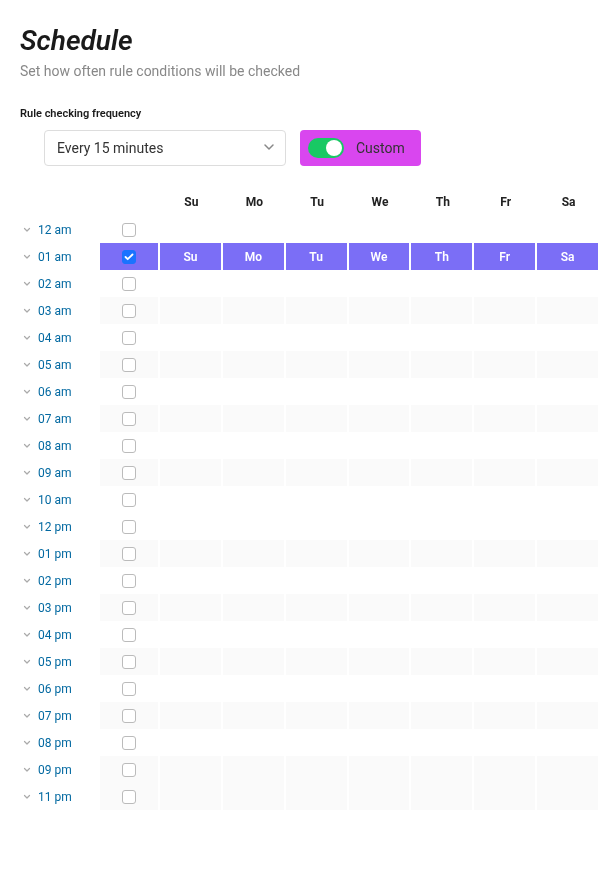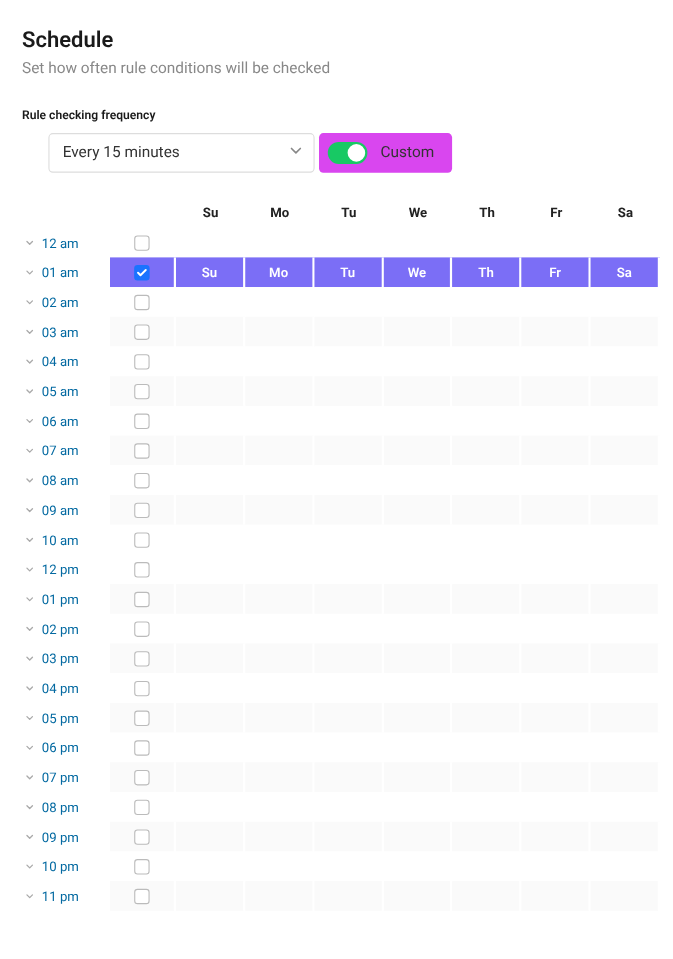--- a/index.html
+++ b/index.html
@@ -5,39 +5,40 @@
   * { box-sizing: border-box; }
   body {
     margin: 0;
     font-family: -apple-system, BlinkMacSystemFont, "Segoe UI", Roboto, sans-serif;
     background: #fff;
     color: #1a1a1a;
     width: 612px;
     padding: 24px 12px 24px 20px;
   }
   h1 {
-    font-size: 20px;
+    font-size: 28px;
     font-weight: 600;
     margin: 0 0 6px 0;
     color: #1a1a1a;
+    font-style: italic;
   }
   .subtitle {
     font-size: 14px;
     color: #888;
     margin: 0 0 28px 0;
   }
   .freq-label {
     font-size: 11px;
     font-weight: 600;
     margin: 0 0 10px 0;
   }
   .freq-row {
     display: flex;
     align-items: center;
-    gap: 4px;
+    gap: 14px;
     margin-bottom: 22px;
     padding-left: 24px;
   }
   .select {
     position: relative;
     width: 242px;
     height: 36px;
     border: 1px solid #ddd;
     border-radius: 4px;
     display: flex;
@@ -615,40 +616,20 @@
           <div class="ck"></div>
         </div>
         <div class="cell"></div>
         <div class="cell"></div>
         <div class="cell"></div>
         <div class="cell"></div>
         <div class="cell"></div>
         <div class="cell"></div>
         <div class="cell"></div>
       </div>
-      <div class="row">
-        <div class="hour-label">
-          <span class="chev-s">
-            <svg width="10" height="10" viewBox="0 0 10 10">
-              <path d="M2.5 3.5l2.5 2.5 2.5-2.5" stroke="#aaa" stroke-width="1.2" fill="none" stroke-linecap="round" stroke-linejoin="round"></path>
-            </svg>
-          </span>
-          <span>10 pm</span>
-        </div>
-        <div class="ck-wrap">
-          <div class="ck"></div>
-        </div>
-        <div class="cell"></div>
-        <div class="cell"></div>
-        <div class="cell"></div>
-        <div class="cell"></div>
-        <div class="cell"></div>
-        <div class="cell"></div>
-        <div class="cell"></div>
-      </div>
       <div class="row alt">
         <div class="hour-label">
           <span class="chev-s">
             <svg width="10" height="10" viewBox="0 0 10 10">
               <path d="M2.5 3.5l2.5 2.5 2.5-2.5" stroke="#aaa" stroke-width="1.2" fill="none" stroke-linecap="round" stroke-linejoin="round"></path>
             </svg>
           </span>
           <span>11 pm</span>
         </div>
         <div class="ck-wrap">

